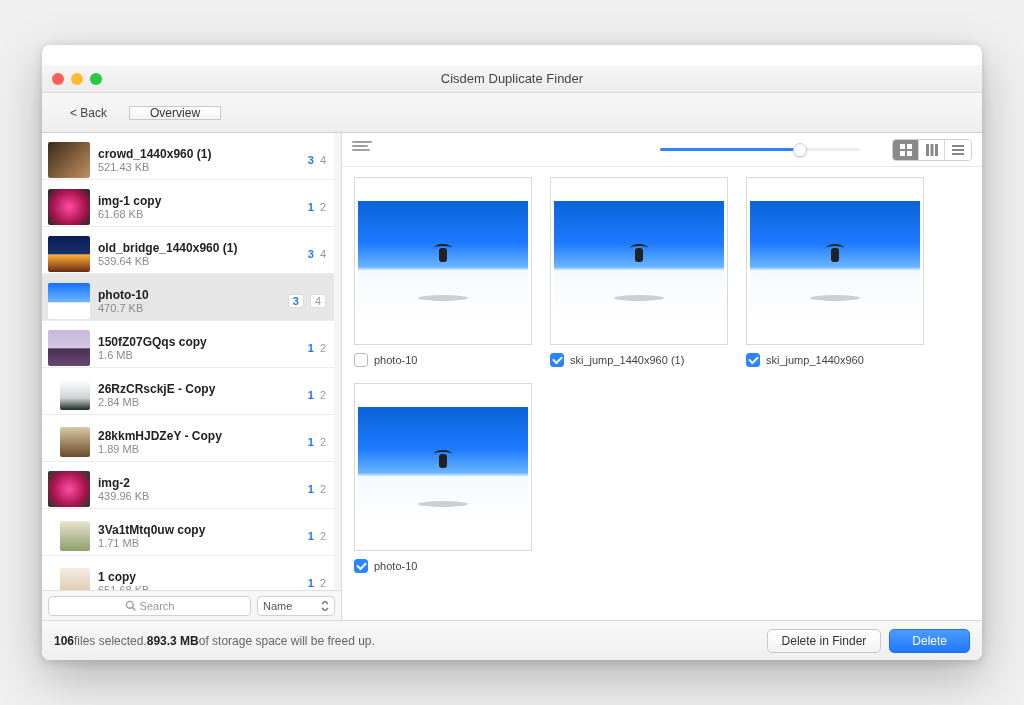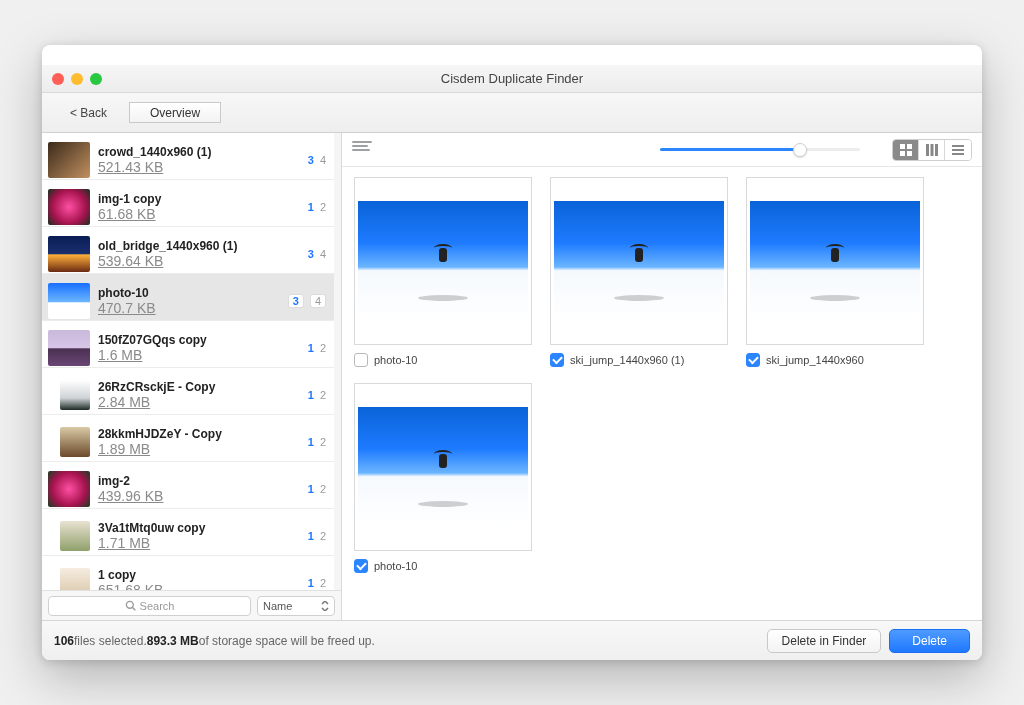--- a/index.html
+++ b/index.html
@@ -62,21 +62,21 @@
   color:#444;
   padding: 4px 8px;
   cursor: pointer;
 }
 .pill {
   background: linear-gradient(#ffffff,#f3f3f3);
   border:1px solid #c9c9c9;
   border-radius:0;
   font-size:12px;
   color:#333;
-  height:21px;
+  height:14px;
   padding:0 12px;
   display:flex;
   align-items:center;
   cursor:pointer;
 }
 .pill.overview { padding: 0 20px; margin-left: 8px; margin-right: 6px;}
 .seg {
   display:flex;
   border:1px solid #c9c9c9;
   border-radius:4px;
@@ -134,21 +134,21 @@
 .row.indent .thumb { width:30px; height:30px; margin-left:12px; }
 .row .meta { flex:1; overflow:hidden;}
 .row .name {
   font-size:12px;
   font-weight:600;
   color:#222;
   white-space:nowrap;
   overflow:hidden;
   text-overflow:ellipsis;
 }
-.row .size { font-size:14px; color:#8a8a8a;text-decoration:underline;}
+.row .size { font-size:11px; color:#8a8a8a;}
 .row .counts { display:flex; gap:6px; font-size:11px; align-items:center;}
 .row .counts .c1 { color:#1f78ff; font-weight:600;}
 .row .counts .c2 { color:#9a9a9a;}
 .row.selected .counts .c1 {
   background:#fff;
   border:1px solid #dcdcdc;
   border-radius:3px;
   padding:0 4px;
 }
 .row.selected .counts .c2 {

